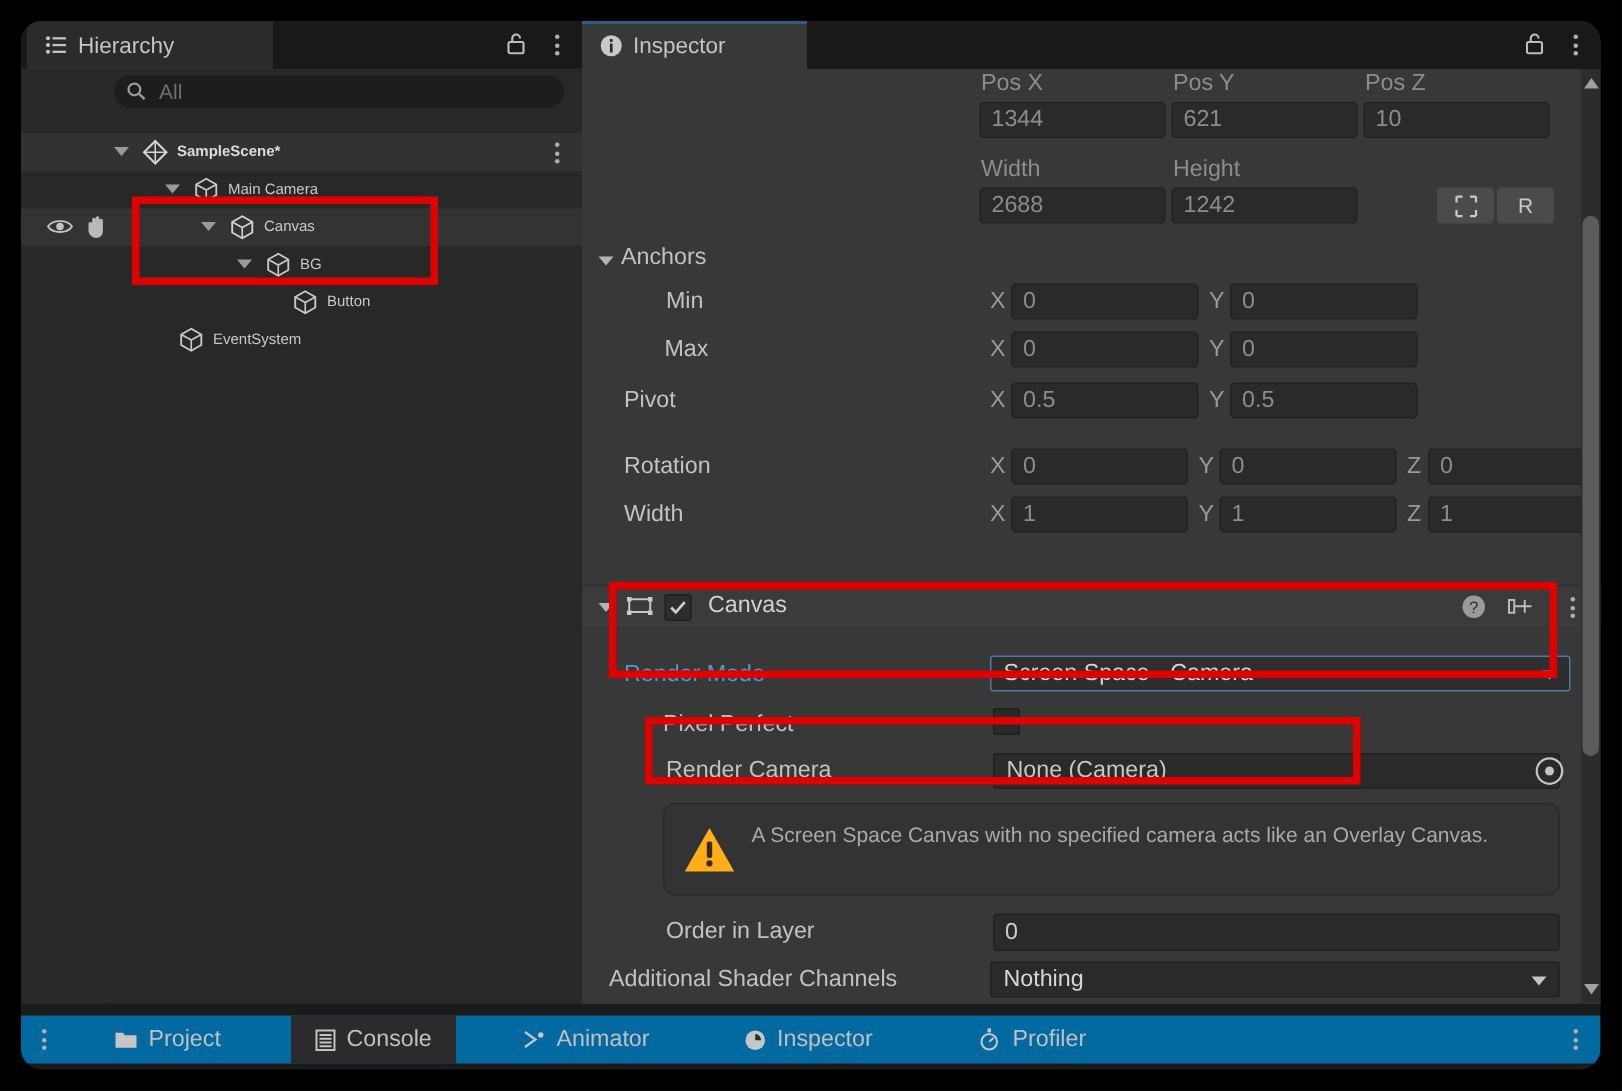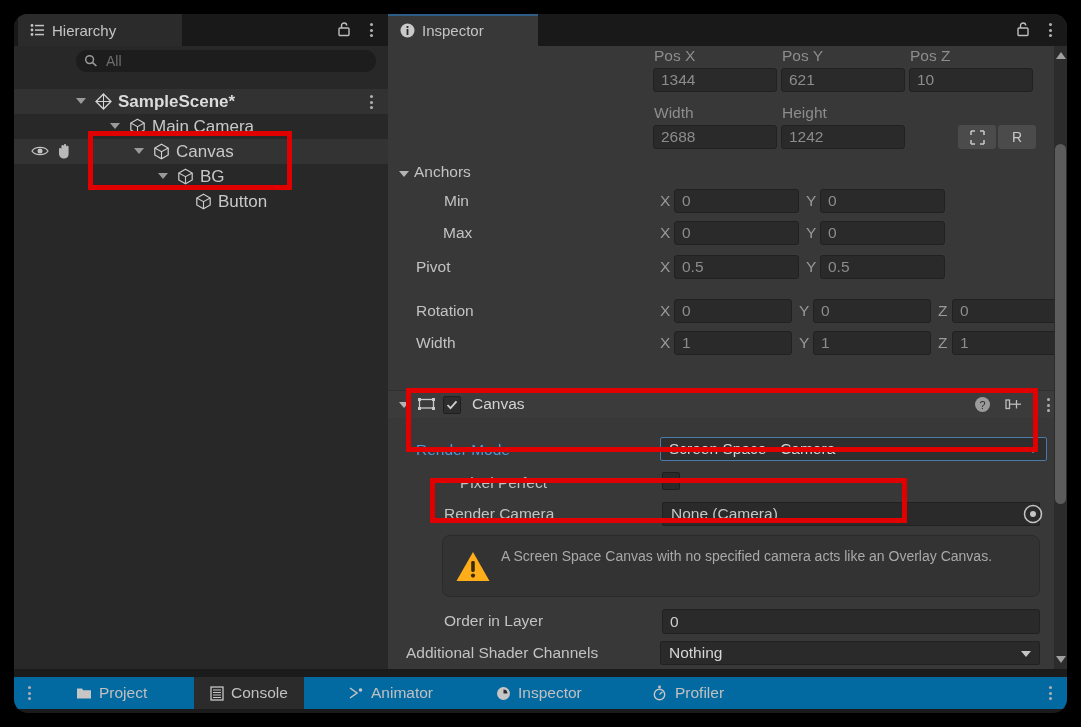--- a/index.html
+++ b/index.html
@@ -86,21 +86,21 @@
     border-radius: 11px;
     display: flex; align-items: center;
     padding-left: 8px;
     text-align: center;
   }
   .search-box .ph { color: #6f6f6f; font-size: 14px; margin-left: 8px; }
 
   .hrow {
     position: absolute; left: 0; right: 0; height: 25px;
     display: flex; align-items: center;
-    color: #c8c8c8; font-size: 17px;
+    color: #c8c8c8; font-size: 10px;
     white-space: nowrap;
   }
   .hrow.scene { background: #323232; font-weight: bold; color: #dcdcdc; }
   .hrow.sel   { background: #333333; }
   .hrow .tri {
     position: absolute;
     width: 0; height: 0;
     border-left: 5.5px solid transparent;
     border-right: 5.5px solid transparent;
     border-top: 6.5px solid #9a9a9a;
@@ -346,20 +346,29 @@
       <div class="hrow" style="top:143px;">
         <span class="gicon" style="left:180px;top:3px;">
           <svg width="19" height="19" viewBox="0 0 19 19">
             <path d="M9.5 2.2 L16.2 6 V13 L9.5 16.8 L2.8 13 V6 Z" fill="none" stroke="#c9c9c9" stroke-width="1.25"></path>
             <path d="M2.8 6 L9.5 9.7 L16.2 6 M9.5 9.7 V16.8" fill="none" stroke="#c9c9c9" stroke-width="1.1"></path>
           </svg>
         </span>
         <span class="lbl" style="left:204px;">Button</span>
       </div>
 
+      <div class="hrow" style="top:168px;">
+        <span class="gicon" style="left:104px;top:3px;">
+          <svg width="19" height="19" viewBox="0 0 19 19">
+            <path d="M9.5 2.2 L16.2 6 V13 L9.5 16.8 L2.8 13 V6 Z" fill="none" stroke="#c9c9c9" stroke-width="1.25"></path>
+            <path d="M2.8 6 L9.5 9.7 L16.2 6 M9.5 9.7 V16.8" fill="none" stroke="#c9c9c9" stroke-width="1.1"></path>
+          </svg>
+        </span>
+        <span class="lbl" style="left:128px;">EventSystem</span>
+      </div>
     </div>
   </div>
 
   <div id="inspector">
     <div class="tabstrip" style="left:0;top:0;width:679px;background:#191919;">
       <div class="tab active-blue" style="left:0px;width:150px;background:#383838;">
         <span class="ticon">
           <svg width="15" height="15" viewBox="0 0 15 15">
             <circle cx="7.5" cy="7.5" r="7" fill="#c9c9c9"></circle>
             <rect x="6.6" y="6" width="1.8" height="6" fill="#2b2b2b"></rect>
@@ -513,21 +522,21 @@
               <i></i>
             </span>
       </div>
 
       <span class="lab" style="left:28px;top:395px;color:#4e9bdc;">Render Mode</span>
       <div class="dropdown" style="left:272px;top:391px;width:387px;">
         <span>Screen Space - Camera</span>
         <span class="dd-arrow"></span>
       </div>
 
-      <span class="lab" style="left:72px;top:428px;">Pixel Perfect</span>
+      <span class="lab" style="left:54px;top:428px;">Pixel Perfect</span>
       <div class="checkbox" style="left:274px;top:426px;"></div>
 
       <span class="lab" style="left:56px;top:459px;">Render Camera</span>
       <div class="objfield" style="left:274px;top:456px;width:378px;">
         <span>None (Camera)</span>
       </div>
       <span style="position:absolute;left:633px;top:456px;">
         <svg width="24" height="24" viewBox="0 0 24 24">
           <circle cx="12" cy="12" r="8.5" fill="none" stroke="#c4c4c4" stroke-width="1.5"></circle>
           <circle cx="12" cy="12" r="3" fill="#c4c4c4"></circle>

